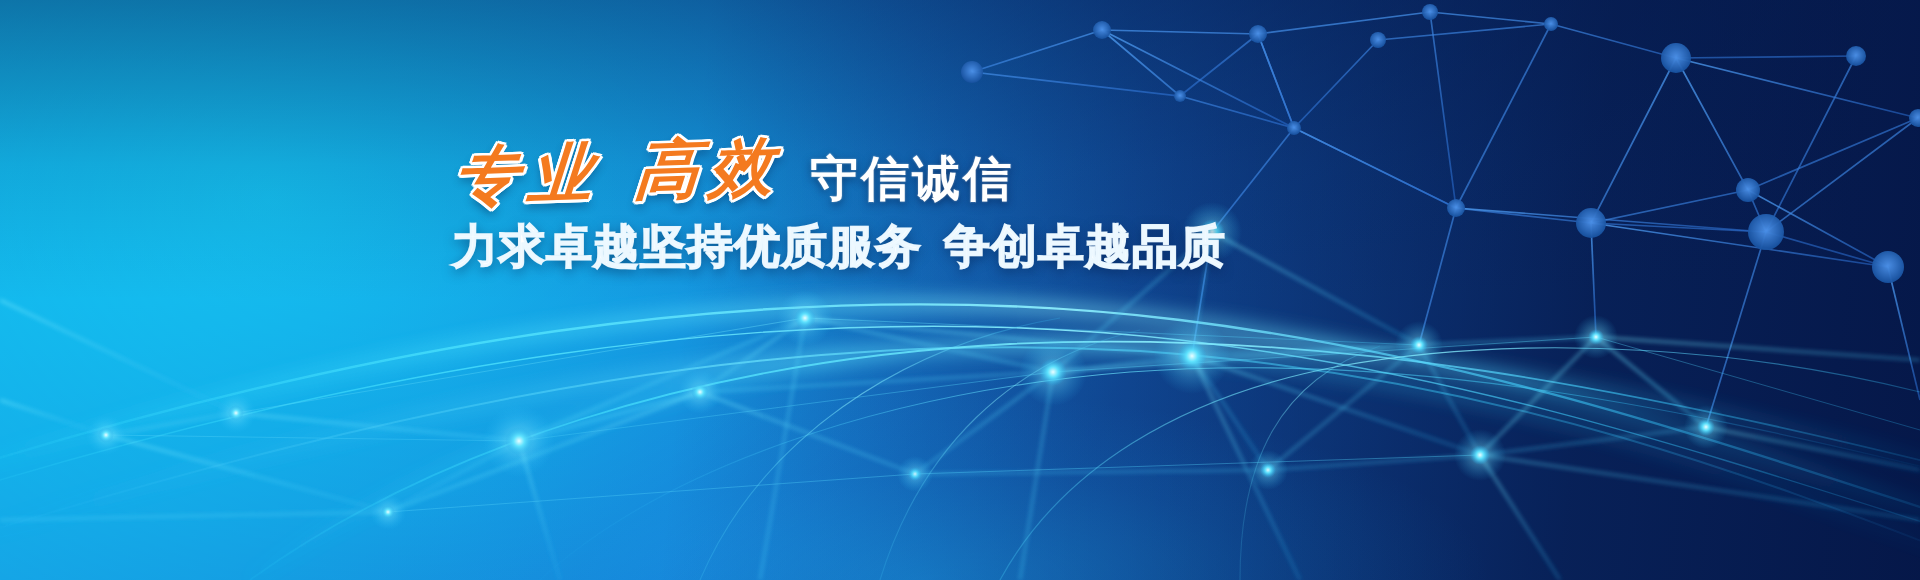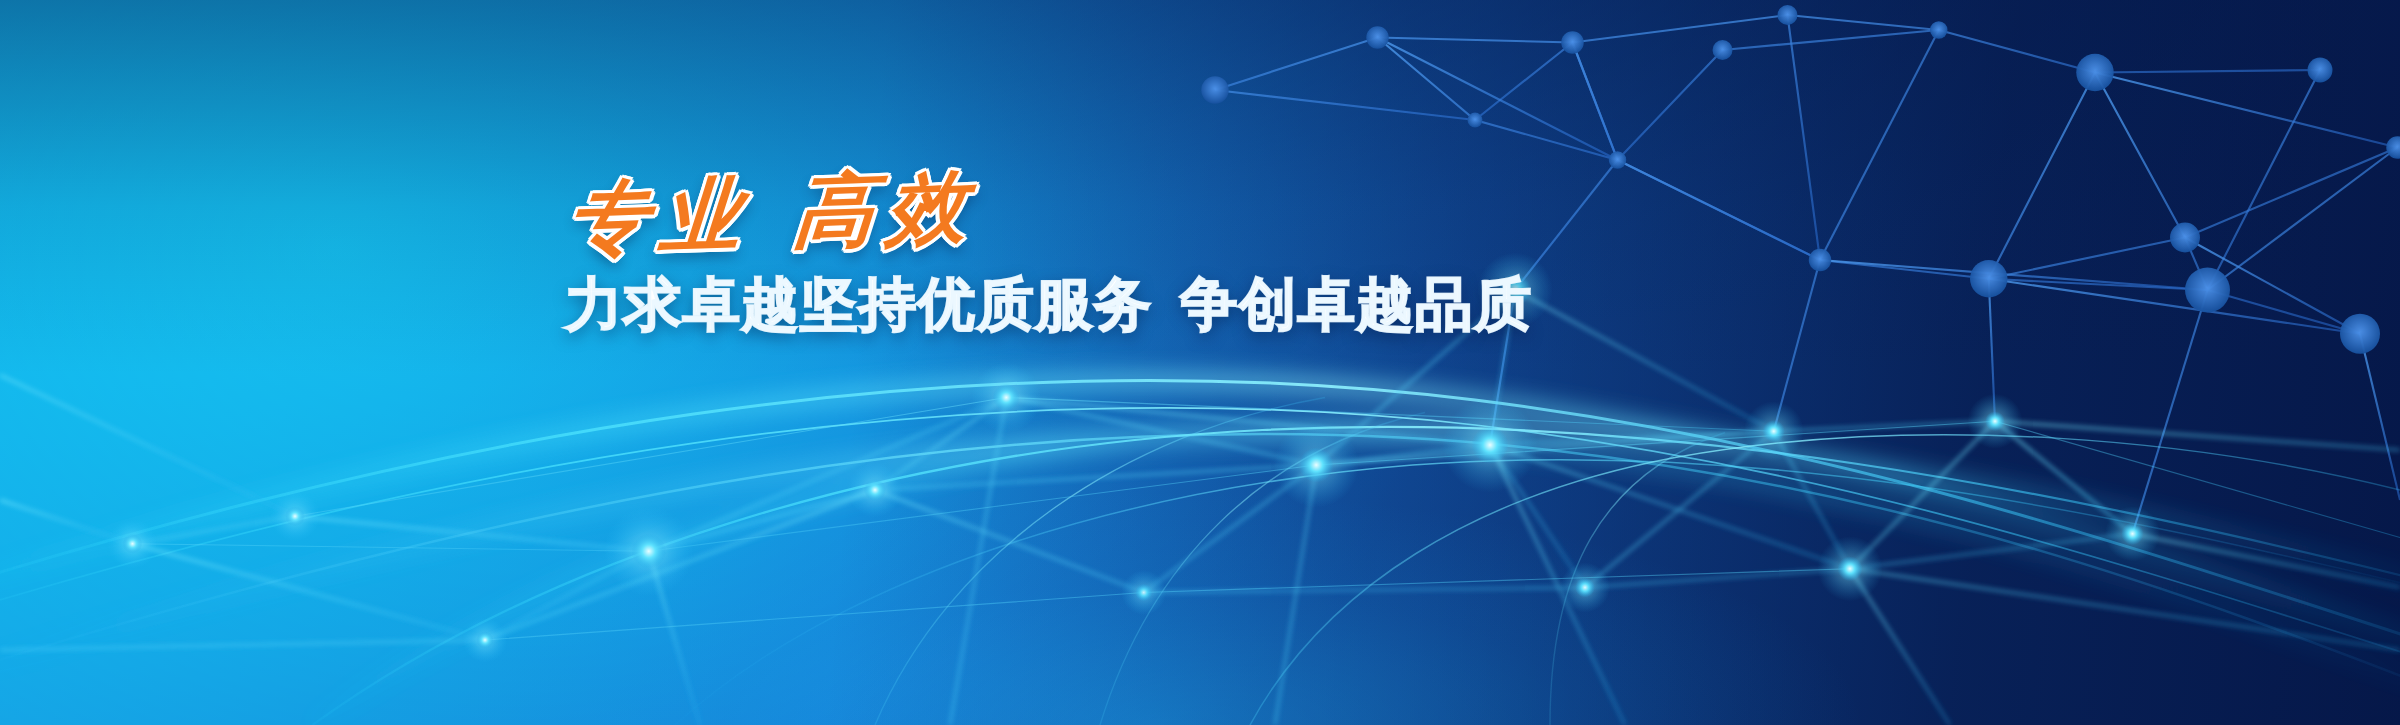--- a/index.html
+++ b/index.html
@@ -71,21 +71,21 @@
     font-size:48px;
     line-height:56px;
     color:#ffffff;
     letter-spacing:3px;
     margin-left:30px;
     padding-bottom:4px;
     text-shadow:0 3px 9px rgba(2,22,66,.55), 0 0 2px rgba(255,255,255,.6);
   }
   .line2{
     margin-top:8px;
-    font-family:Liberation Mono, monospace;
+    font-family:Liberation Serif, serif;
     font-weight:bold;
     font-size:46px;
     line-height:58px;
     letter-spacing:1px;
     white-space:nowrap;
     color:#ffffff;
     -webkit-text-stroke:1.5px rgba(235,248,255,.95);
     text-shadow:
       0 0 1px rgba(255,255,255,.9),
       0 4px 12px rgba(2,22,66,.55);
@@ -285,19 +285,20 @@
       <circle cx="388" cy="512" r="18" fill="url(#nodeHalo)"></circle>
         <circle cx="388" cy="512" r="7" fill="url(#nodeGlow)"></circle>
     </g>
   </svg>
 
   <div class="bg-bottomlight"></div>
 
   <div class="text-block">
     <div class="line1">
       <span class="kanji-orange">专业 高效</span>
+      <span class="kanji-white">守信诚信</span>
     </div>
     <div class="line2">
       <span>力求卓越坚持优质服务</span><span class="gap"></span><span>争创卓越品质</span>
     </div>
   </div>
 
 </div>
 
 </body></html>

